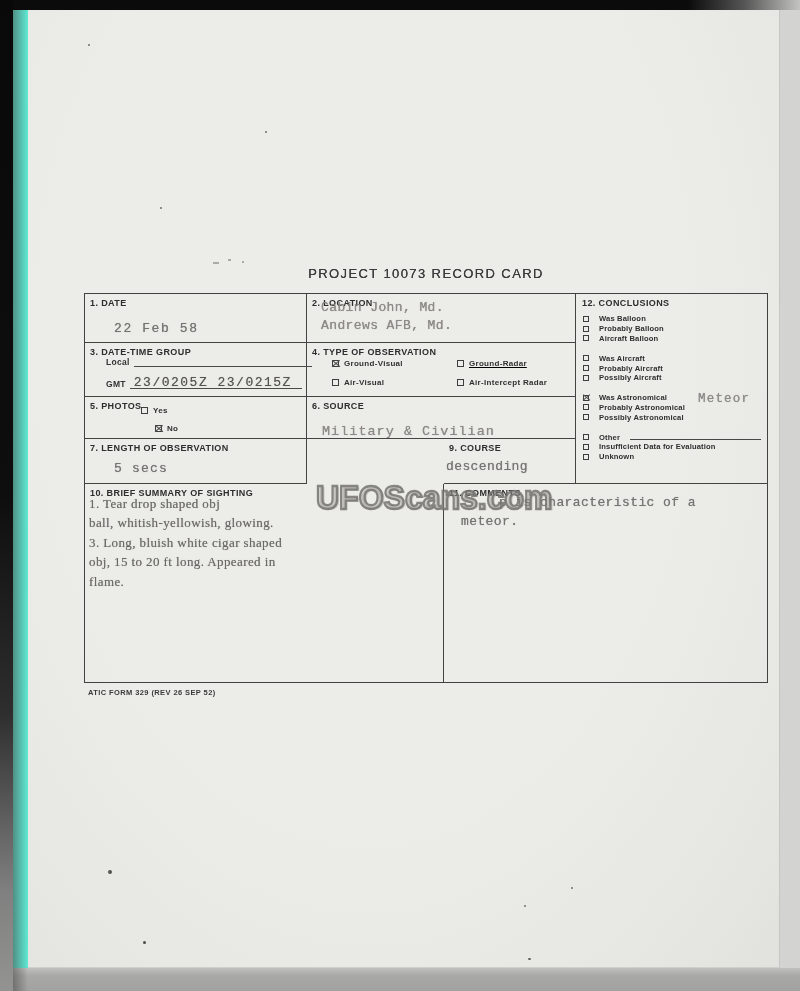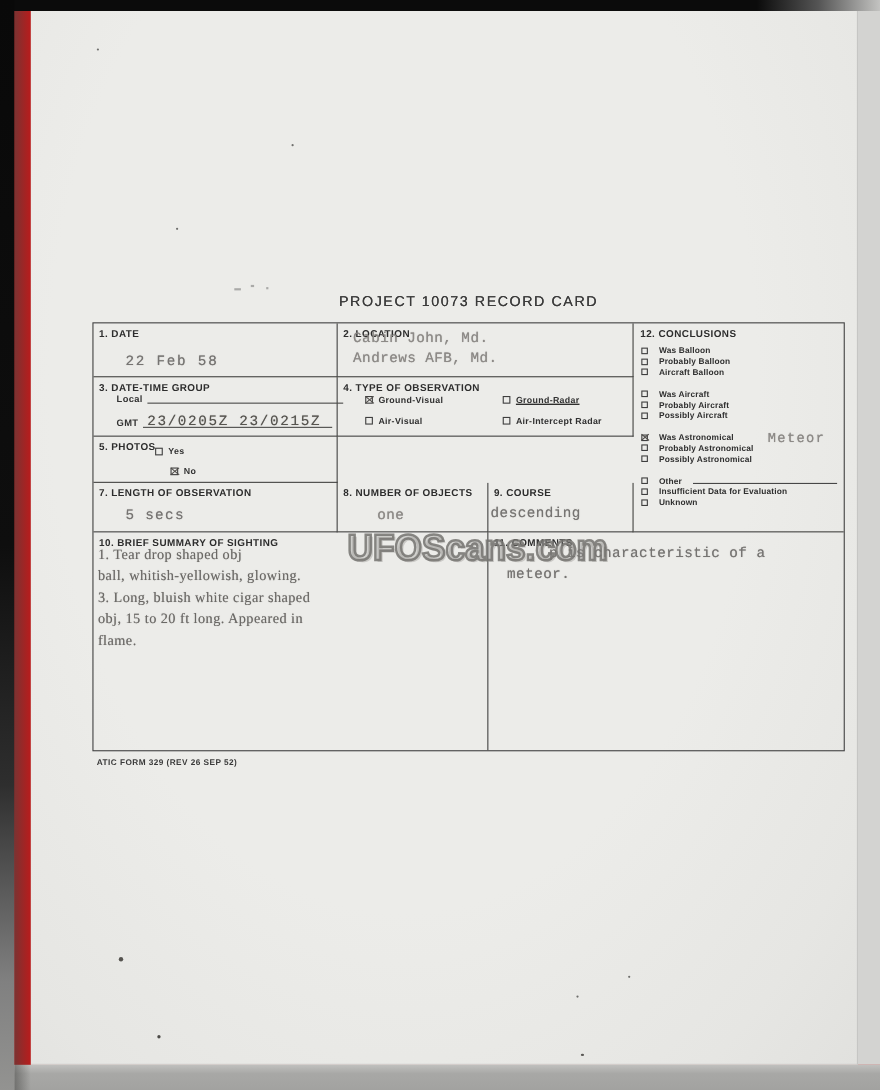--- a/index.html
+++ b/index.html
@@ -1,17 +1,17 @@
 <!DOCTYPE html>
 <html><head>
 <meta charset="utf-8">
 <style>
   * { margin:0; padding:0; box-sizing:border-box; }
   html,body { background:#9a9a98; }
-  .scan { position:relative; width:800px; height:991px; background:#b91c1c; overflow:hidden;
+  .scan { position:relative; width:800px; height:991px; background:#5eead4; overflow:hidden;
           font-family:"Liberation Sans", sans-serif; }
 
   
   .edge-top { position:absolute; left:0; top:0; width:800px; height:10px; z-index:3;
     background:linear-gradient(90deg,#0b0b0b 0%,#0b0b0b 86%,#555 93%,#c3c3c1 100%); }
   .edge-left { position:absolute; left:0; top:0; width:13px; height:991px; z-index:3;
     background:linear-gradient(180deg,#090909 0%,#0e0e0e 50%,#2e2e2e 72%,#808080 90%,#939391 100%); }
   .edge-left-shadow { position:absolute; left:13px; top:0; width:15px; height:991px; z-index:2;
     background:linear-gradient(90deg, rgba(70,70,68,.55), rgba(200,200,198,0)); }
   .edge-bottom { position:absolute; left:0; top:968px; width:800px; height:23px; z-index:1;
@@ -210,30 +210,30 @@
         <div class="opt" style="left:56px; top:9px;">
           <span class="cb"></span>
           <span class="olabel">Yes</span>
         </div>
         <div class="opt" style="left:70px; top:27px;">
           <span class="cb checked"></span>
           <span class="olabel">No</span>
         </div>
       </div>
 
+      <div class="cell b-r b-b" style="left:222px; top:103px; width:269px; height:42px;">
+        <div class="lab">6. SOURCE</div>
+        <div class="typed ink-light" style="left:15px; top:27px; font-size:13.5px; letter-spacing:1px;">Military &amp; Civilian</div>
+      </div>
 
       <div class="cell b-r b-b" style="left:0; top:145px; width:222px; height:45px;">
         <div class="lab">7. LENGTH OF OBSERVATION</div>
         <div class="typed ink-mid" style="left:29px; top:22px; letter-spacing:1.2px;">5 secs</div>
       </div>
 
-      <div class="cell b-r b-b" style="left:222px; top:145px; width:137px; height:45px;">
-        <div class="lab">8. NUMBER OF OBJECTS</div>
-        <div class="typed ink-light" style="left:36px; top:22px;">one</div>
-      </div>
 
       <div class="cell b-r b-b" style="left:359px; top:145px; width:132px; height:45px;">
         <div class="lab">9. COURSE</div>
         <div class="typed ink-mid" style="left:2px; top:20px;">descending</div>
       </div>
 
       <div class="cell b-r" style="left:0; top:190px; width:359px; height:198px;">
         <div class="lab">10. BRIEF SUMMARY OF SIGHTING</div>
         <div class="sum-lines">
           <div>1. Tear drop shaped obj</div>

